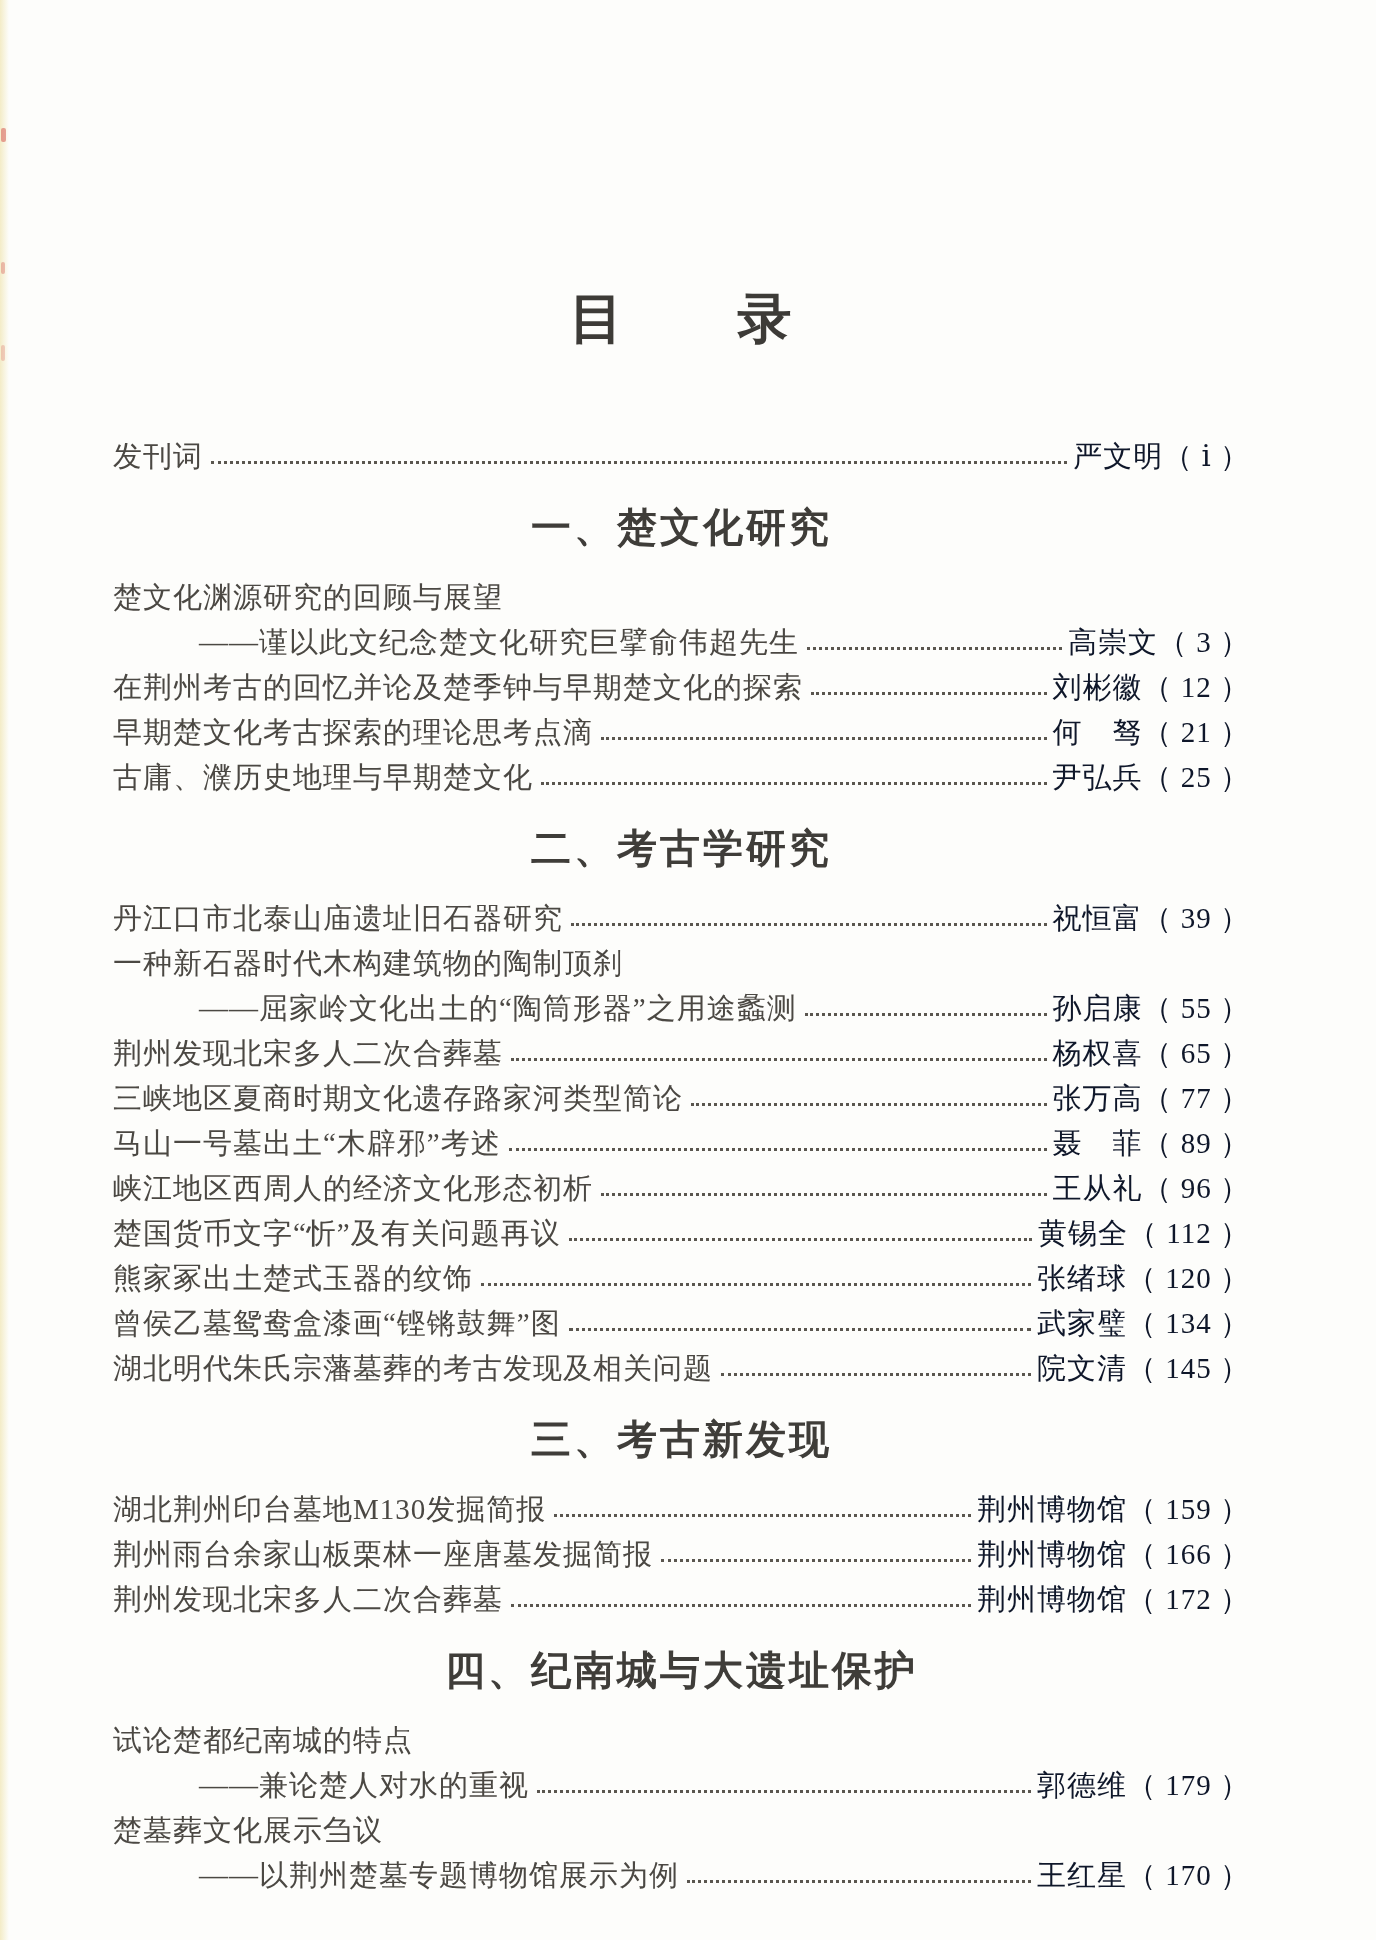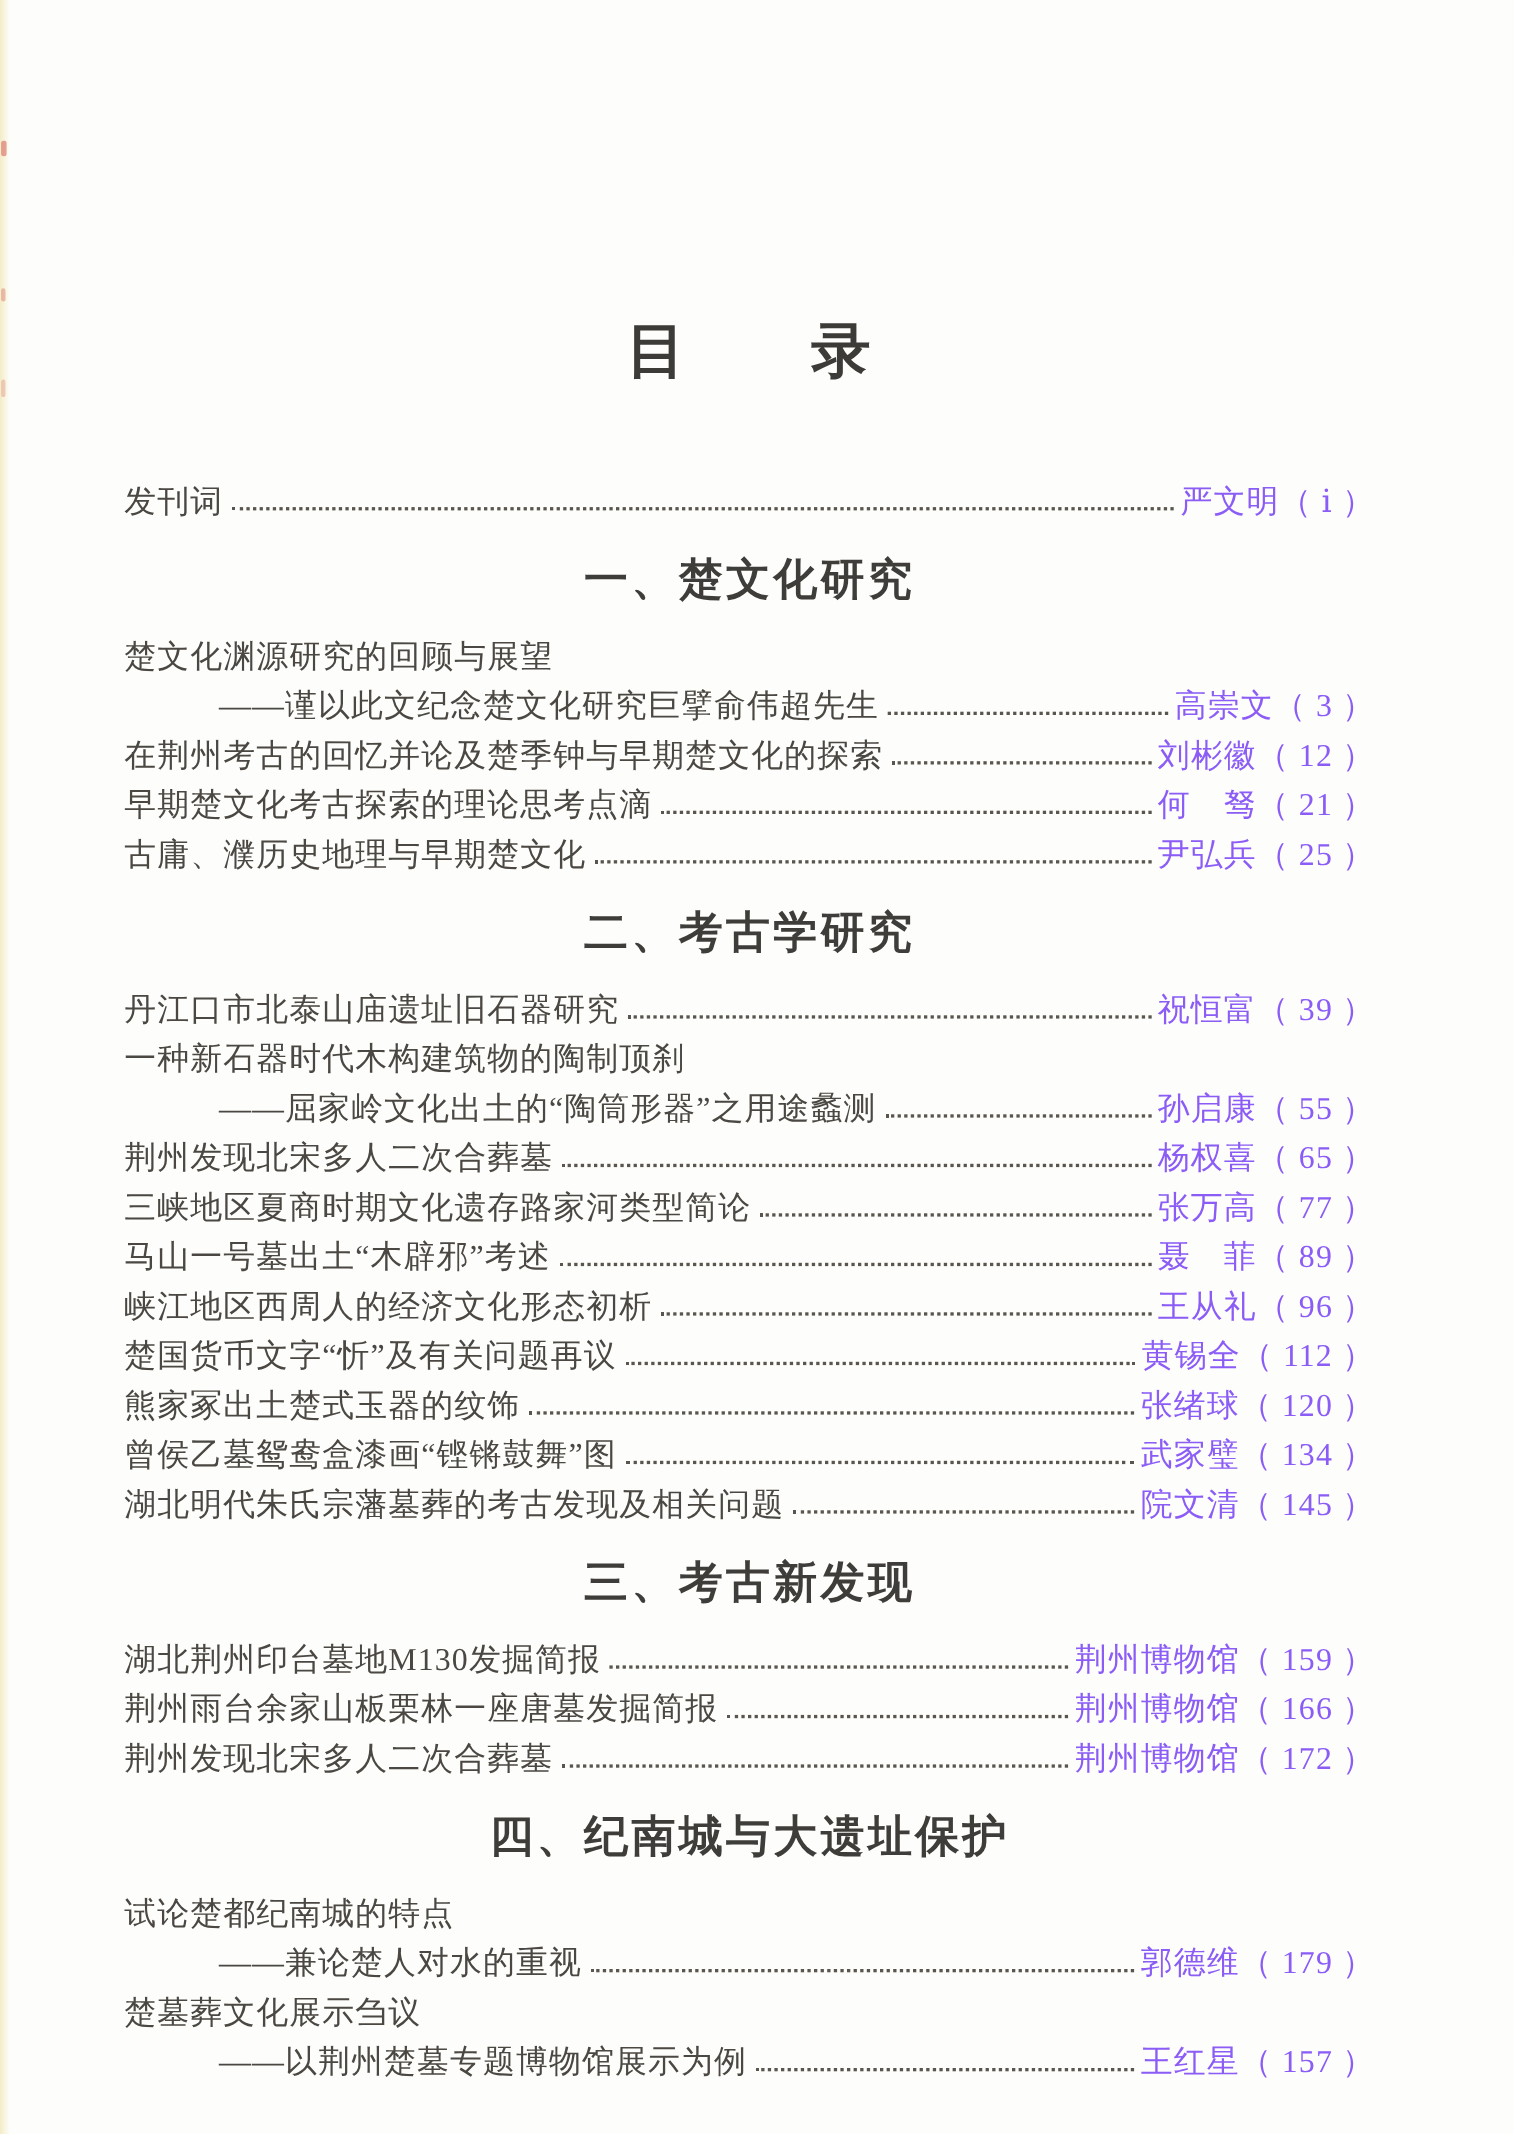--- a/index.html
+++ b/index.html
@@ -76,21 +76,21 @@
     flex: 1 1 auto;
     min-width: 12px;
     border-bottom: 3px dotted #5a564f;
     margin: 0 6px 15px 8px;
     height: 0;
     align-self: flex-end;
   }
   .row-ref {
     flex: 0 0 auto;
     letter-spacing: 1px;
-    color: #8b5cf6;
+    color: #0f172a;
   }
 </style>
 </head>
 <body>
 
 <div class="scan-edge-left"></div>
 <div class="scan-speck speck-1"></div>
 <div class="scan-speck speck-2"></div>
 <div class="scan-speck speck-3"></div>
 
@@ -213,17 +213,17 @@
           <span class="row-text">——兼论楚人对水的重视</span>
           <span class="leader"></span>
           <span class="row-ref">郭德维（ 179 ）</span>
         </div>
         <div class="row">
           <span class="row-text">楚墓葬文化展示刍议</span>
         </div>
         <div class="row indent">
           <span class="row-text">——以荆州楚墓专题博物馆展示为例</span>
           <span class="leader"></span>
-          <span class="row-ref">王红星（ 157 ）</span>
+          <span class="row-ref">王红星（ 170 ）</span>
         </div>
       </div>
     </div>
 </div>
 
 </body></html>

